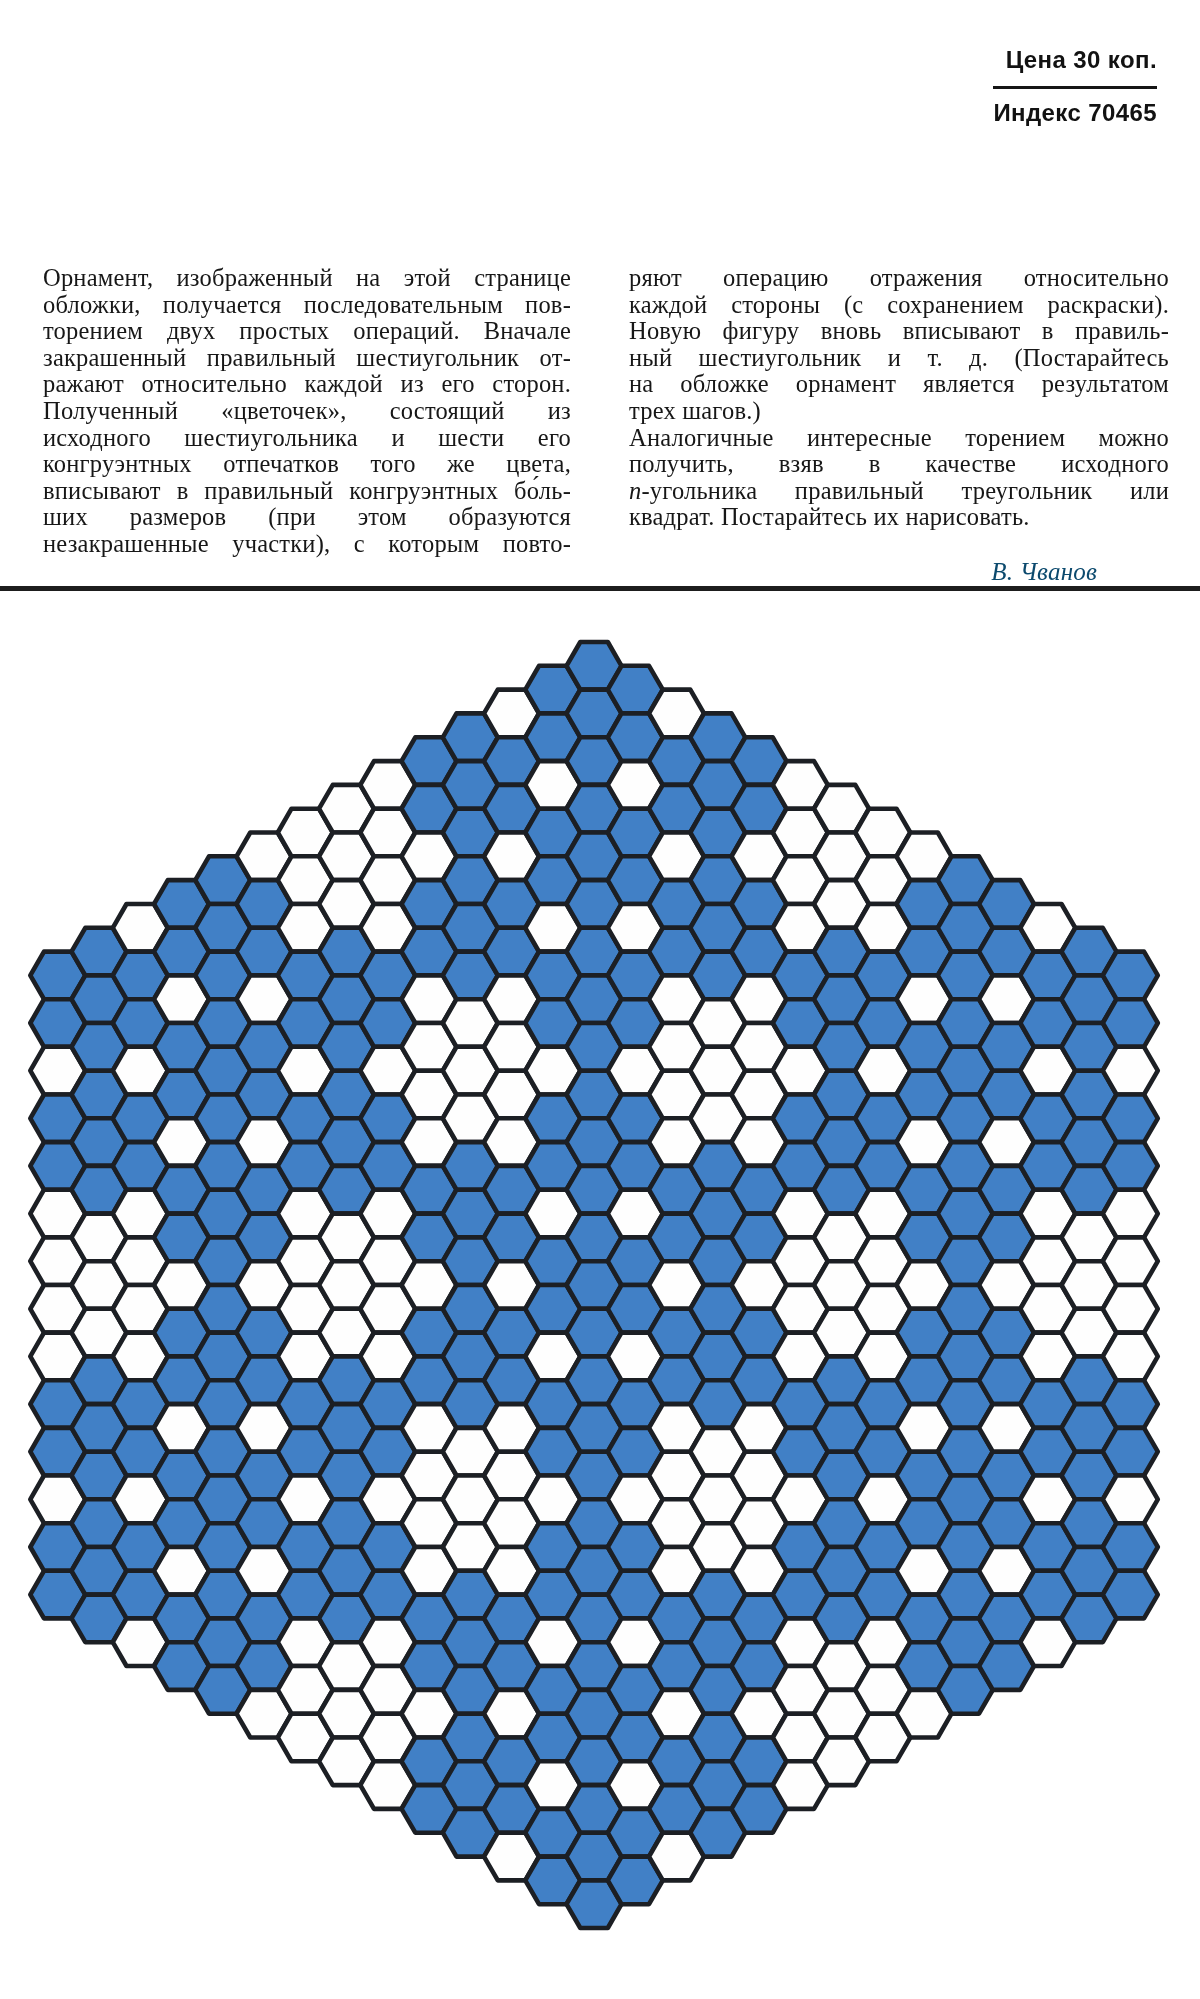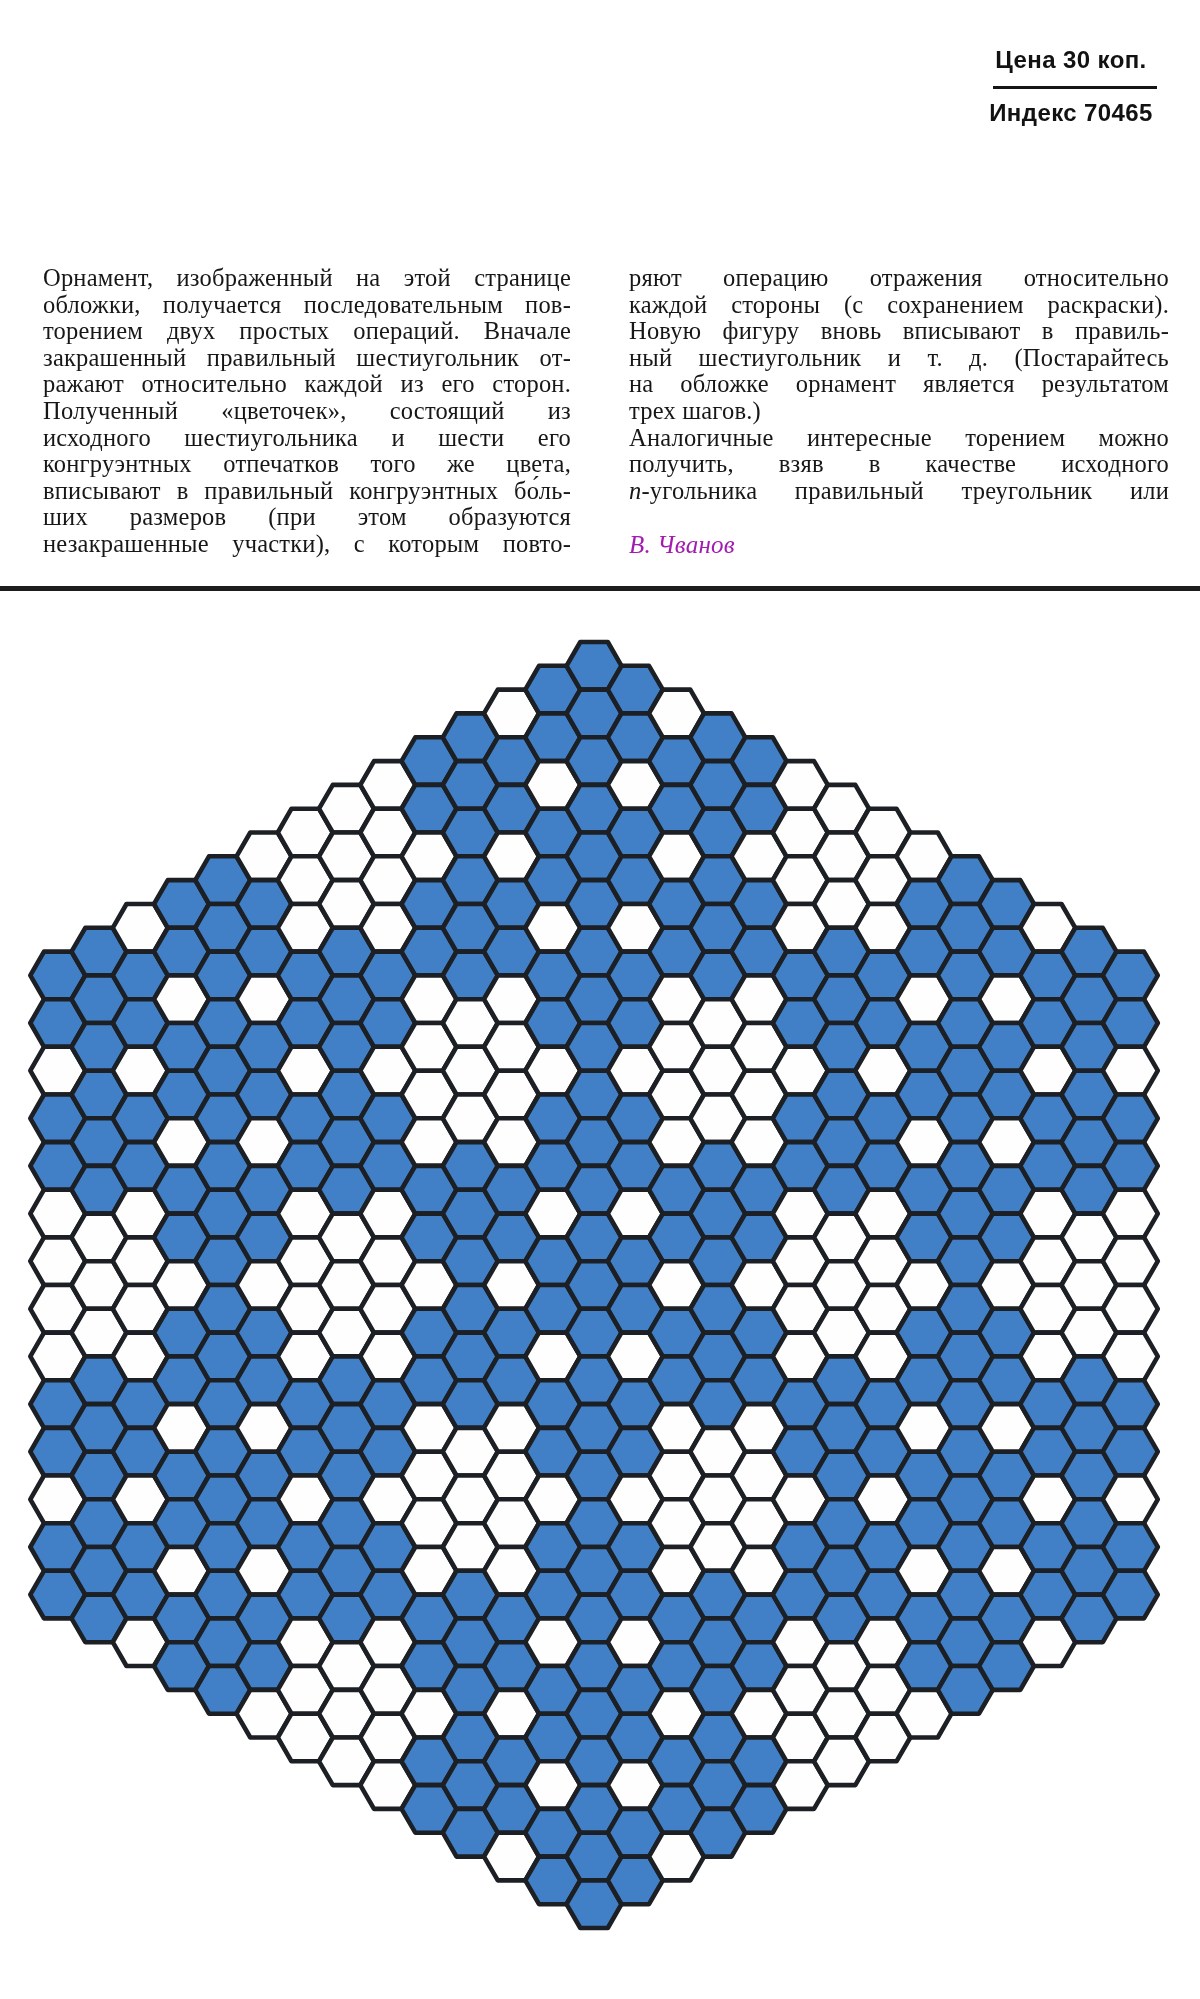--- a/index.html
+++ b/index.html
@@ -4,38 +4,38 @@
 <style>
   html,body{margin:0;padding:0;}
   body{
     width:1200px;height:1999px;position:relative;overflow:hidden;
     background:#ffffff;
     font-family:"Liberation Serif","DejaVu Serif",serif;
   }
   .masthead{
     position:absolute;top:46px;right:43px;width:172px;
     font-family:"Liberation Sans","DejaVu Sans",sans-serif;
-    font-weight:700;font-size:24px;color:#121212;text-align:center;
+    font-weight:700;font-size:24px;color:#121212;text-align:right;
     letter-spacing:0.4px;white-space:nowrap;
   }
   .masthead .price{line-height:28px;}
   .masthead .mast-divider{height:3px;background:#151515;margin:12px 0 10px auto;width:164px;}
   .masthead .index{line-height:28px;}
   .col{
     position:absolute;top:265px;font-size:24.5px;line-height:26.6px;
     color:#171717;letter-spacing:0.2px;
   }
   .col-left{left:43px;width:528px;}
   .col-right{left:629px;width:540px;}
   .tl{text-align:justify;text-align-last:justify;white-space:normal;height:26.6px;overflow:visible;}
   .tl.end{text-align-last:left;}
   .lead-italic{font-style:italic;}
   .signature{
-    margin-top:28px;padding-right:72px;text-align:left;
-    font-style:italic;font-size:25px;color:#a21caf;
+    margin-top:28px;padding-right:72px;text-align:right;
+    font-style:italic;font-size:25px;color:#0c4a6e;
   }
   .rule{position:absolute;left:0;top:586px;width:1200px;height:5px;background:#1d1d1d;}
   .ornament{position:absolute;left:0;top:0;width:1200px;height:1999px;}
 </style>
 </head>
 <body>
 
 <div class="masthead">
   <div class="price">Цена 30 коп.</div>
   <div class="mast-divider"></div>
@@ -59,20 +59,21 @@
 <div class="col col-right">
   <div class="tl">ряют операцию отражения относительно</div>
   <div class="tl">каждой стороны (с сохранением раскраски).</div>
   <div class="tl">Новую фигуру вновь вписывают в правиль-</div>
   <div class="tl">ный шестиугольник и т. д. (Постарайтесь</div>
   <div class="tl">на обложке орнамент является результатом</div>
   <div class="tl end">трех шагов.)</div>
   <div class="tl">Аналогичные интересные торением можно</div>
   <div class="tl">получить, взяв в качестве исходного</div>
   <div class="tl"><span class="lead-italic">n</span><span>-угольника правильный треугольник или</span></div>
+  <div class="tl end">квадрат. Постарайтесь их нарисовать.</div>
   <div class="signature">В. Чванов</div>
 </div>
 
 <div class="rule"></div>
 
 <svg class="ornament" viewBox="0 0 1200 1999" xmlns="http://www.w3.org/2000/svg">
     <polygon points="30.3,975.4 44.0,951.6 71.5,951.6 85.3,975.4 71.5,999.2 44.0,999.2" fill="#4180c6" stroke="#1c1f24" stroke-width="4.6" stroke-linejoin="round"></polygon>
     <polygon points="30.3,1023.0 44.0,999.2 71.5,999.2 85.3,1023.0 71.5,1046.8 44.0,1046.8" fill="#4180c6" stroke="#1c1f24" stroke-width="4.6" stroke-linejoin="round"></polygon>
     <polygon points="30.3,1070.7 44.0,1046.8 71.5,1046.8 85.3,1070.7 71.5,1094.5 44.0,1094.5" fill="#fefefe" stroke="#1c1f24" stroke-width="4.6" stroke-linejoin="round"></polygon>
     <polygon points="30.3,1118.3 44.0,1094.5 71.5,1094.5 85.3,1118.3 71.5,1142.1 44.0,1142.1" fill="#4180c6" stroke="#1c1f24" stroke-width="4.6" stroke-linejoin="round"></polygon>

